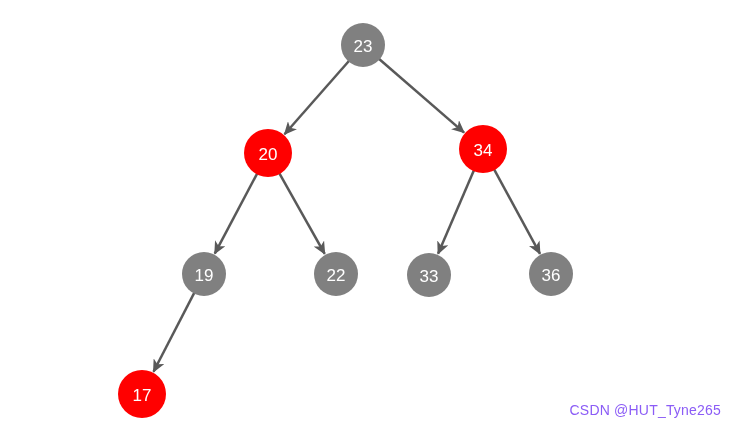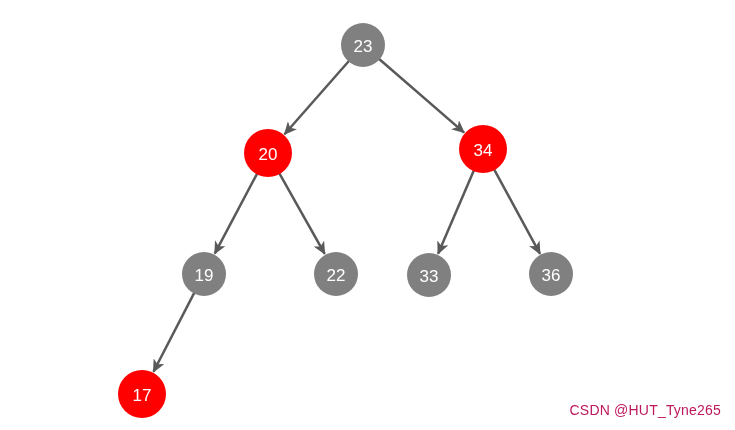--- a/index.html
+++ b/index.html
@@ -78,14 +78,14 @@
       </g>
       <g>
         <circle cx="551" cy="274" r="22" fill="#808080"></circle>
         <text x="551" y="275" class="node-label" fill="#ffffff">36</text>
       </g>
       <g>
         <circle cx="142" cy="394" r="24" fill="#ff0000"></circle>
         <text x="142" y="395" class="node-label" fill="#ffffff">17</text>
       </g>
     </svg>
-  <div class="watermark" style="color: #be185d;">CSDN @HUT_Tyne265</div>
+  <div class="watermark" style="color: #8b5cf6;">CSDN @HUT_Tyne265</div>
 </div>
 
 </body></html>

